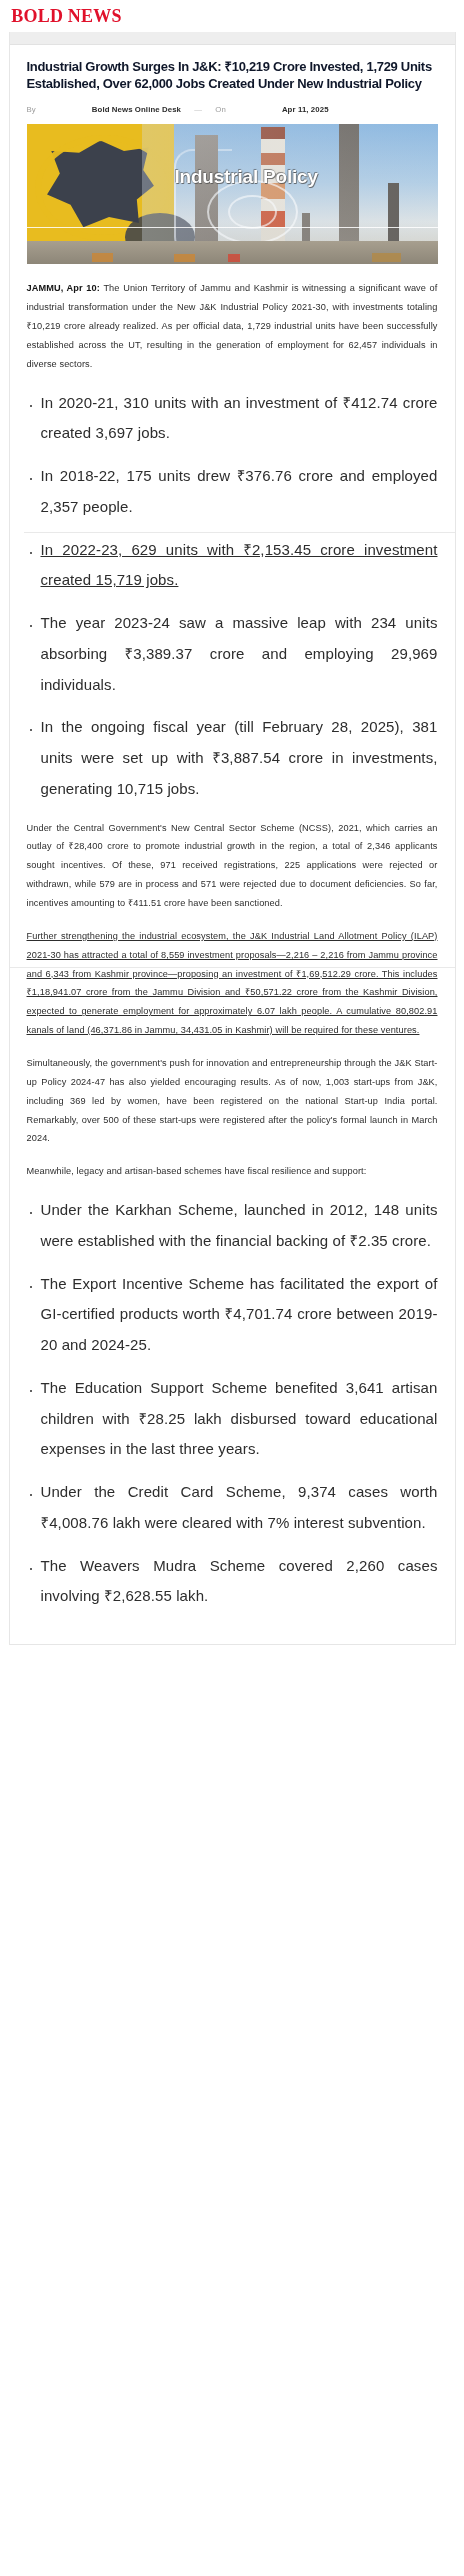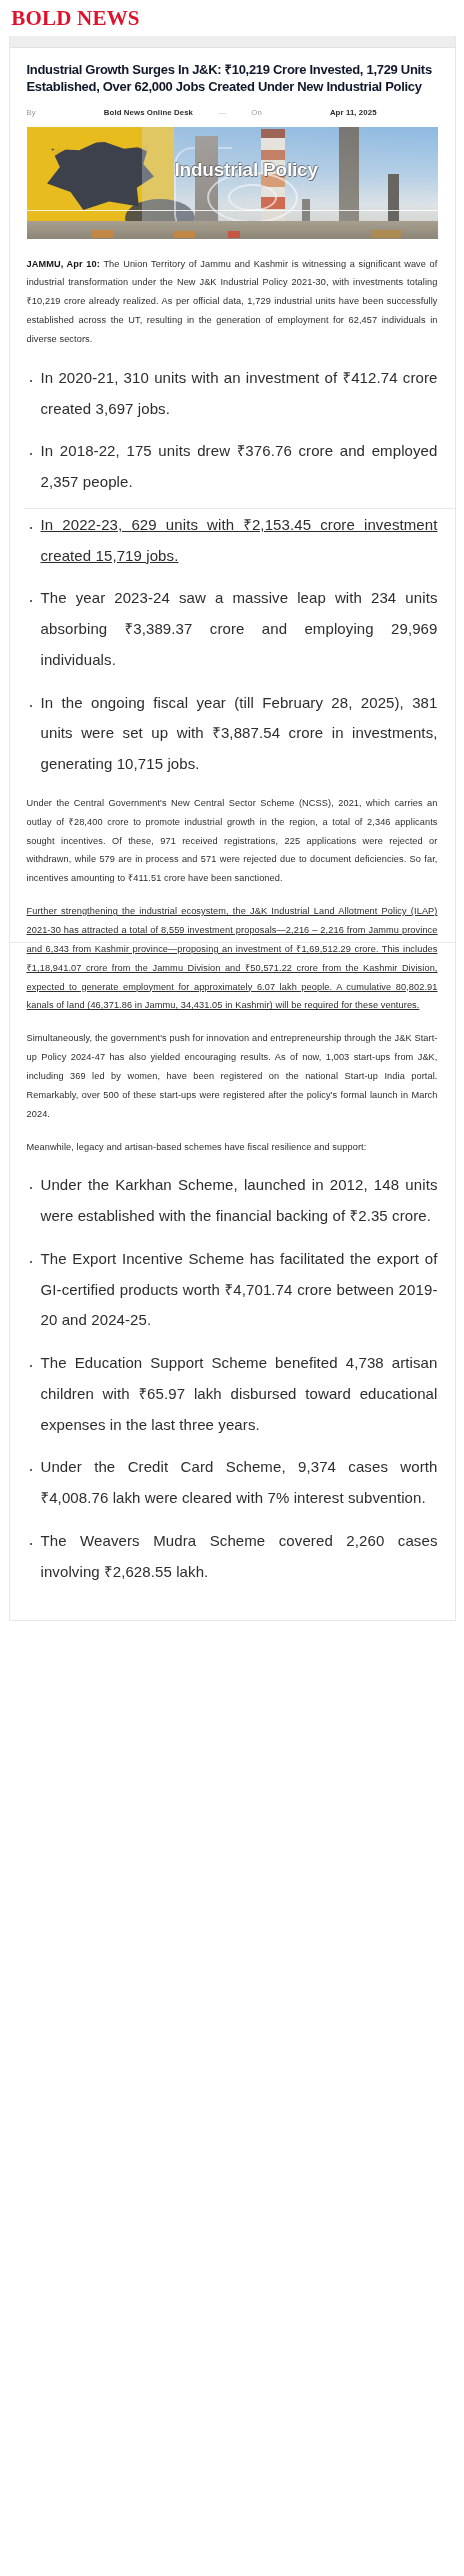--- a/index.html
+++ b/index.html
@@ -17,21 +17,21 @@
   }
 
   
   .masthead {
     background: #ffffff;
     padding: 7px 11.3px 5.6px 11.3px;
   }
   .brand {
     font-family: "Liberation Serif", serif;
     font-weight: bold;
-    font-size: 21px;
+    font-size: 18px;
     letter-spacing: 0.2px;
     color: #e0112b;
     line-height: 1.1;
     margin: 0;
   }
 
   
   .page-frame {
     padding: 0 8.5px 0 8.5px;
   }
@@ -62,31 +62,31 @@
 
   
   .byline {
     font-size: 7.8px;
     color: #8a8a8a;
     letter-spacing: 0.1px;
     margin: 0 0 10px 0;
     display: flex;
     align-items: center;
     flex-wrap: wrap;
-    gap: 21px;
+    gap: 9px;
   }
   .byline .lbl { color: #9b9b9b; font-weight: normal; }
   .byline .val { color: #2b2b2b; font-weight: bold; margin-left: 47px; }
   .byline .sep { color: #c3c3c3; margin: 0 4.2px; }
 
   
   .hero {
     position: relative;
     width: 100%;
-    height: 112px;
+    height: 140px;
     overflow: hidden;
     margin: 0 0 15.5px 0;
     background: #b9c7d6;
   }
   .hero .sky {
     position: absolute; inset: 0;
     background: linear-gradient(to bottom, #7fb0dd 0%, #a9c8e2 42%, #d8dfe2 70%, #c9c4b6 100%);
   }
   .hero .gearblock {
     position: absolute;
@@ -305,21 +305,21 @@
         <p class="seam-row"><span class="seam-line" style="top:40px;"></span><span>Further strengthening the industrial ecosystem, the J&amp;K Industrial Land Allotment Policy (ILAP) 2021-30 has attracted a total of 8,559 investment proposals—2,216 – 2,216 from Jammu province and 6,343 from Kashmir province—proposing an investment of ₹1,69,512.29 crore. This includes ₹1,18,941.07 crore from the Jammu Division and ₹50,571.22 crore from the Kashmir Division, expected to generate employment for approximately 6.07 lakh people. A cumulative 80,802.91 kanals of land (46,371.86 in Jammu, 34,431.05 in Kashmir) will be required for these ventures.</span></p>
 
         <p>Simultaneously, the government's push for innovation and entrepreneurship through the J&amp;K Start-up Policy 2024-47 has also yielded encouraging results. As of now, 1,003 start-ups from J&amp;K, including 369 led by women, have been registered on the national Start-up India portal. Remarkably, over 500 of these start-ups were registered after the policy's formal launch in March 2024.</p>
 
 
         <p>Meanwhile, legacy and artisan-based schemes have fiscal resilience and support:</p>
 
         <ul>
           <li>Under the Karkhan Scheme, launched in 2012, 148 units were established with the financial backing of ₹2.35 crore.</li>
           <li>The Export Incentive Scheme has facilitated the export of GI-certified products worth ₹4,701.74 crore between 2019-20 and 2024-25.</li>
-          <li>The Education Support Scheme benefited 4,738 artisan children with ₹65.97 lakh disbursed toward educational expenses in the last three years.</li>
+          <li>The Education Support Scheme benefited 3,641 artisan children with ₹28.25 lakh disbursed toward educational expenses in the last three years.</li>
           <li>Under the Credit Card Scheme, 9,374 cases worth ₹4,008.76 lakh were cleared with 7% interest subvention.</li>
           <li>The Weavers Mudra Scheme covered 2,260 cases involving ₹2,628.55 lakh.</li>
         </ul>
 
       </div>
     </div>
   </article>
 </div>
 
 

